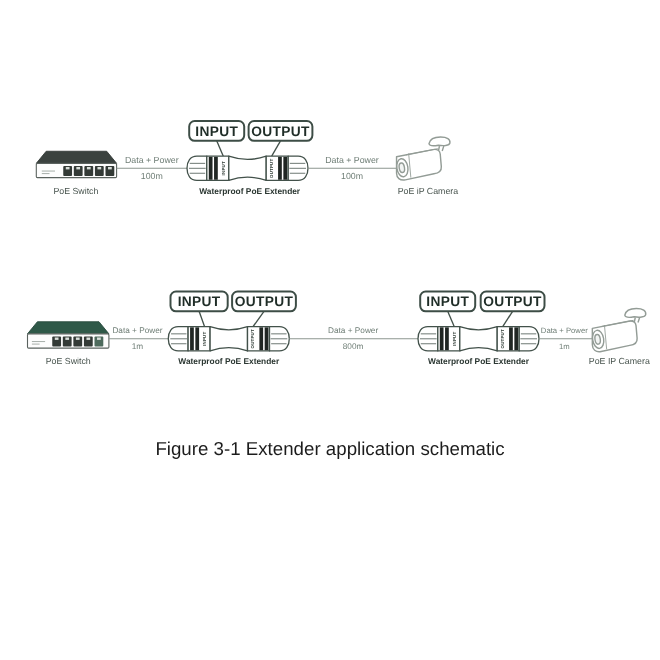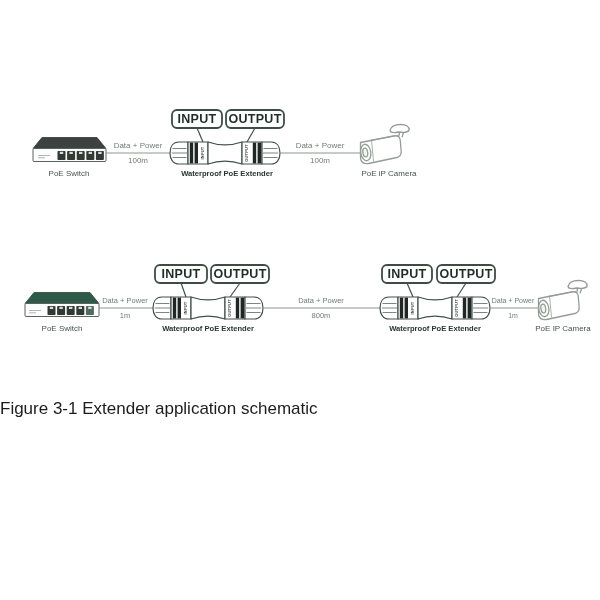--- a/index.html
+++ b/index.html
@@ -12,21 +12,21 @@
   .cable-label{font-size:8px;fill:#6f7e76;text-anchor:middle;}
   .cable-label.sm{font-size:7.5px;}
   .cable-label.xs{font-size:7px;}
   .dev-label{font-size:8px;fill:#47534d;text-anchor:middle;}
   .ext-label{font-size:7.6px;font-weight:700;fill:#2a3631;text-anchor:middle;}
   .callout-text{font-size:12.5px;font-weight:700;fill:#1f2d27;text-anchor:middle;letter-spacing:.3px;}
   .port-text{font-size:4px;font-weight:700;fill:#333f39;text-anchor:middle;letter-spacing:.2px;}
   .callout-box{fill:#ffffff;stroke:#3d4d46;stroke-width:1.8;}
   .callout-line{stroke:#42514a;stroke-width:1.2;}
   .cable{stroke:#8c968f;stroke-width:1;}
-  .caption{position:absolute;top:399px;left:0;width:100%;
+  .caption{position:absolute;top:399px;left:0;width:100%;text-align:center;
            font-size:17px;color:#1c1c1c;}
 </style>
 </head>
 <body>
 
 <div class="canvas">
 
   <svg width="0" height="0" style="position:absolute" aria-hidden="true">
     <defs>
       <g id="ext-body" stroke="#42514a" stroke-width="1.2" fill="#ffffff" stroke-linejoin="round">

